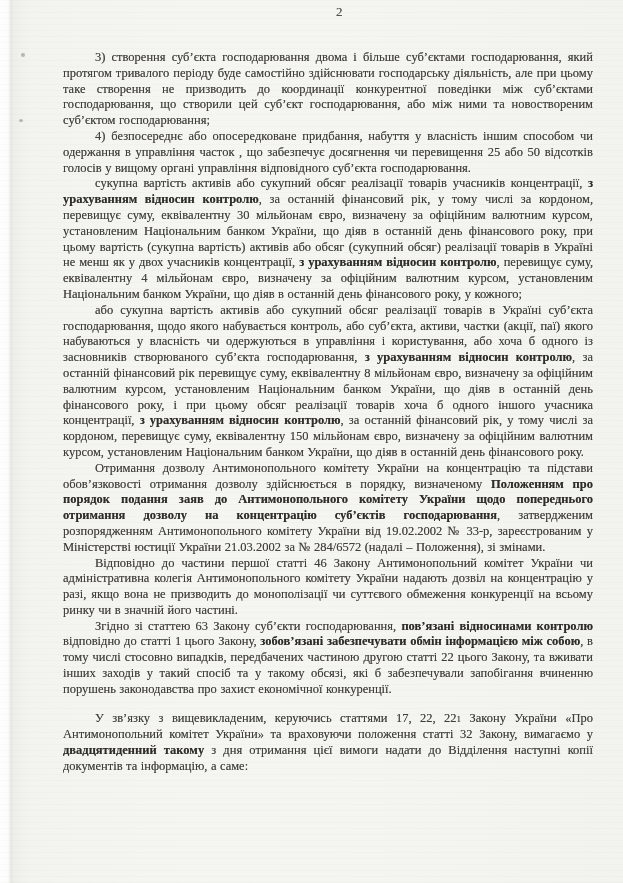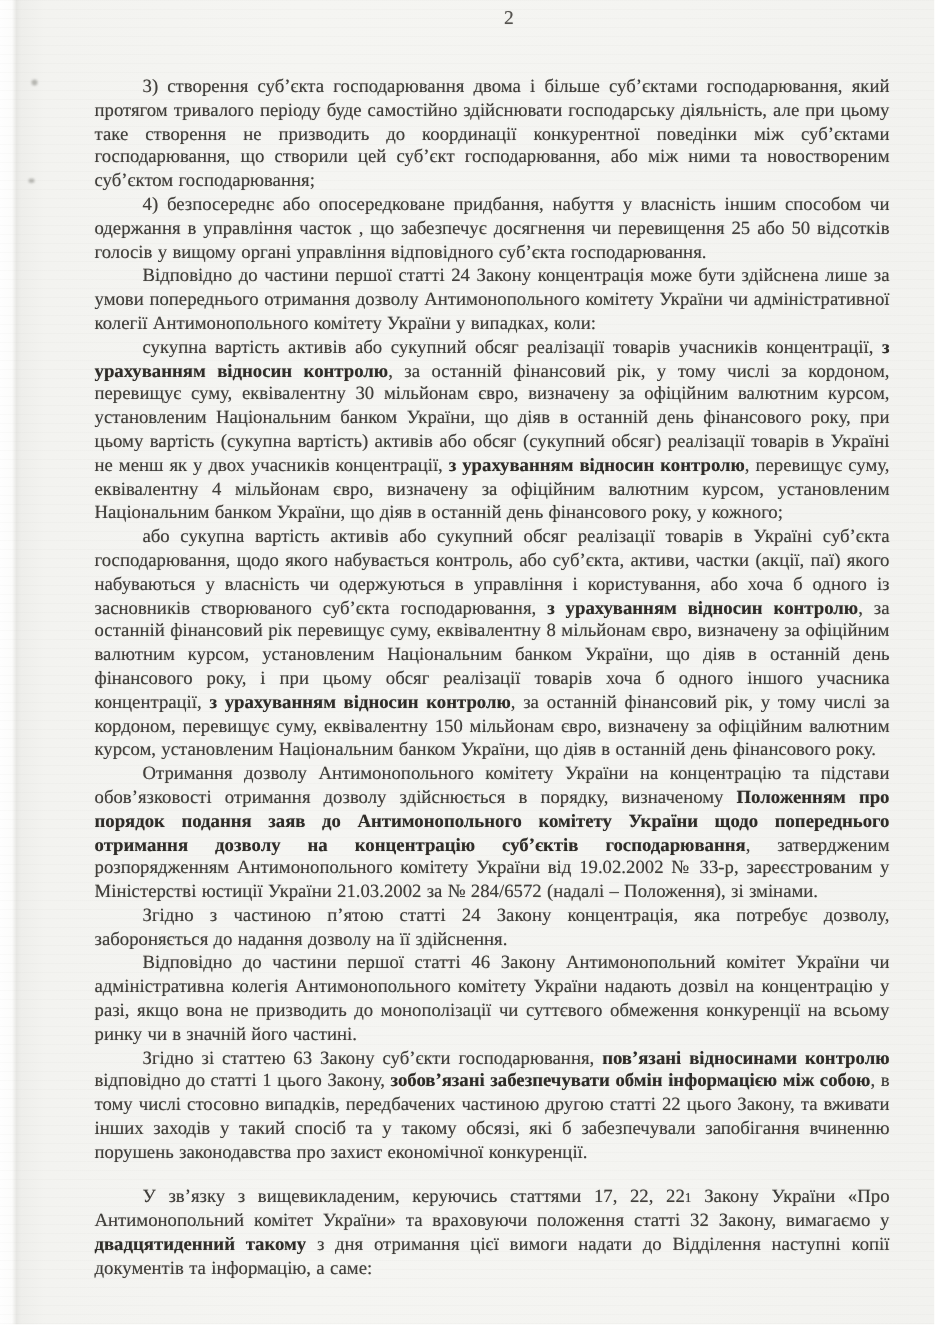--- a/index.html
+++ b/index.html
@@ -81,22 +81,20 @@
 <body>
 
 <div class="page">
   <div class="streaks"></div>
   <div class="speck speck-1"></div>
   <div class="speck speck-2"></div>
   <div class="page-number">2</div>
   <div class="doc-body">
       <p class="para"><span>3) створення суб’єкта господарювання двома і більше суб’єктами господарювання, який протягом тривалого періоду буде самостійно здійснювати господарську діяльність, але при цьому таке створення не призводить до координації конкурентної поведінки між суб’єктами господарювання, що створили цей суб’єкт господарювання, або між ними та новоствореним суб’єктом господарювання;</span></p>
       <p class="para"><span>4) безпосереднє або опосередковане придбання, набуття у власність іншим способом чи одержання в управління часток , що забезпечує досягнення чи перевищення 25 або 50 відсотків голосів у вищому органі управління відповідного суб’єкта господарювання.</span></p>
-      <p class="para"><span>Відповідно до частини першої статті 24 Закону концентрація може бути здійснена лише за умови попереднього отримання дозволу Антимонопольного комітету України чи адміністративної колегії Антимонопольного комітету України у випадках, коли:</span></p>
       <p class="para"><span>сукупна вартість активів або сукупний обсяг реалізації товарів учасників концентрації, </span><span class="b">з урахуванням відносин контролю</span><span>, за останній фінансовий рік, у тому числі за кордоном, перевищує суму, еквівалентну 30 мільйонам євро, визначену за офіційним валютним курсом, установленим Національним банком України, що діяв в останній день фінансового року, при цьому вартість (сукупна вартість) активів або обсяг (сукупний обсяг) реалізації товарів в Україні не менш як у двох учасників концентрації, </span><span class="b">з урахуванням відносин контролю</span><span>, перевищує суму, еквівалентну 4 мільйонам євро, визначену за офіційним валютним курсом, установленим Національним банком України, що діяв в останній день фінансового року, у кожного;</span></p>
       <p class="para"><span>або сукупна вартість активів або сукупний обсяг реалізації товарів в Україні суб’єкта господарювання, щодо якого набувається контроль, або суб’єкта, активи, частки (акції, паї) якого набуваються у власність чи одержуються в управління і користування, або хоча б одного із засновників створюваного суб’єкта господарювання, </span><span class="b">з урахуванням відносин контролю</span><span>, за останній фінансовий рік перевищує суму, еквівалентну 8 мільйонам євро, визначену за офіційним валютним курсом, установленим Національним банком України, що діяв в останній день фінансового року, і при цьому обсяг реалізації товарів хоча б одного іншого учасника концентрації, </span><span class="b">з урахуванням відносин контролю</span><span>, за останній фінансовий рік, у тому числі за кордоном, перевищує суму, еквівалентну 150 мільйонам євро, визначену за офіційним валютним курсом, установленим Національним банком України, що діяв в останній день фінансового року.</span></p>
       <p class="para"><span>Отримання дозволу Антимонопольного комітету України на концентрацію та підстави обов’язковості отримання дозволу здійснюється в порядку, визначеному </span><span class="b">Положенням про порядок подання заяв до Антимонопольного комітету України щодо попереднього отримання дозволу на концентрацію суб’єктів господарювання</span><span>, затвердженим розпорядженням Антимонопольного комітету України від 19.02.2002 № 33-р, зареєстрованим у Міністерстві юстиції України 21.03.2002 за № 284/6572 (надалі – Положення), зі змінами.</span></p>
-      <p class="para"><span>Згідно з частиною п’ятою статті 24 Закону концентрація, яка потребує дозволу, забороняється до надання дозволу на її здійснення.</span></p>
       <p class="para"><span>Відповідно до частини першої статті 46 Закону Антимонопольний комітет України чи адміністративна колегія Антимонопольного комітету України надають дозвіл на концентрацію у разі, якщо вона не призводить до монополізації чи суттєвого обмеження конкуренції на всьому ринку чи в значній його частині.</span></p>
       <p class="para"><span>Згідно зі статтею 63 Закону суб’єкти господарювання, </span><span class="b u">пов’язані відносинами контролю</span><span> відповідно до статті 1 цього Закону, </span><span class="b u">зобов’язані забезпечувати обмін інформацією між собою</span><span>, в тому числі стосовно випадків, передбачених частиною другою статті 22 цього Закону, та вживати інших заходів у такий спосіб та у такому обсязі, які б забезпечували запобігання вчиненню порушень законодавства про захист економічної конкуренції.</span></p>
       <p class="para gap"><span>У зв’язку з вищевикладеним, керуючись статтями 17, 22, 22</span><span class="sm">1</span><span> Закону України «Про Антимонопольний комітет України» та враховуючи положення статті 32 Закону, вимагаємо у </span><span class="b">двадцятиденний такому</span><span> з дня отримання цієї вимоги надати до Відділення наступні копії документів та інформацію, а саме:</span></p>
     </div>
 </div>
 
 </body></html>

